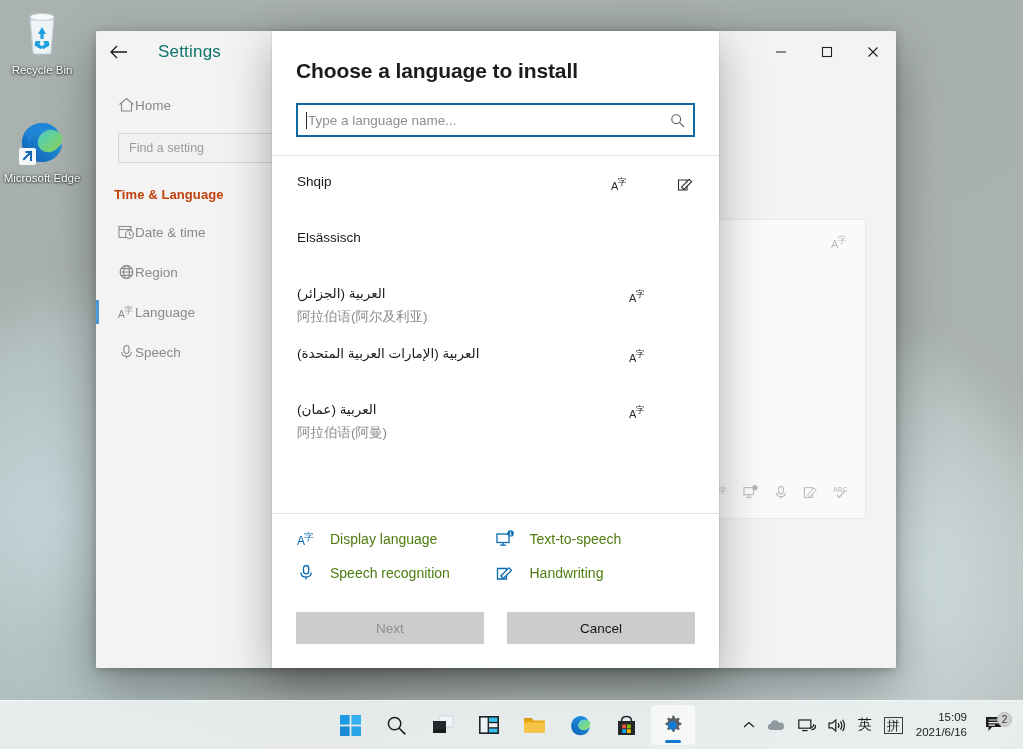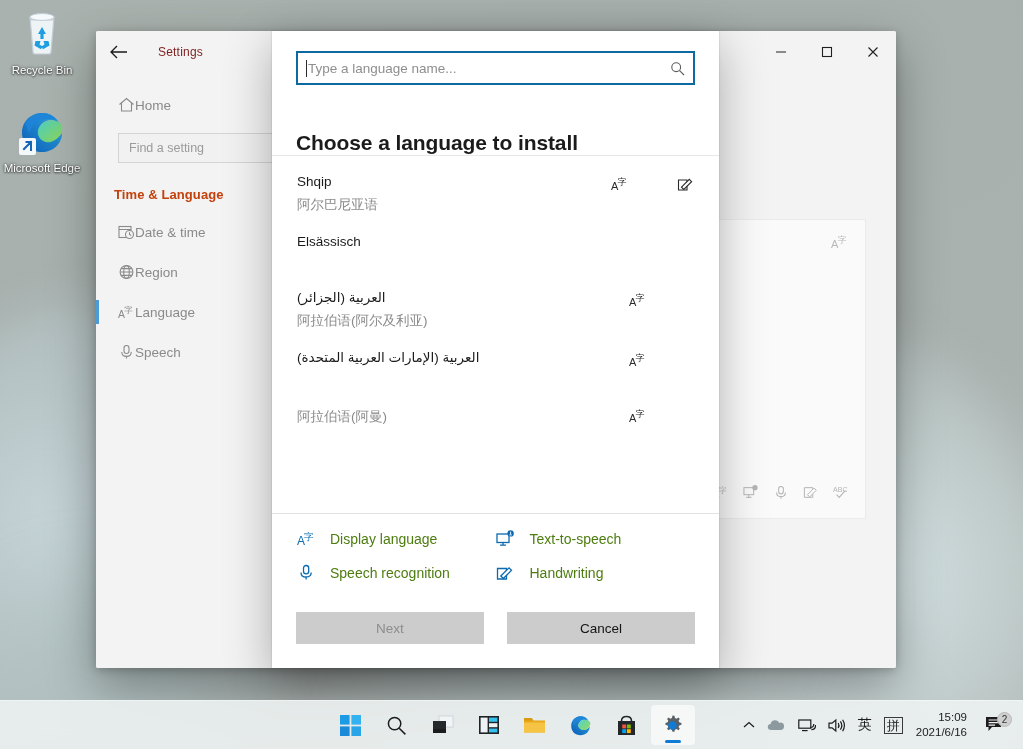--- a/index.html
+++ b/index.html
@@ -53,21 +53,21 @@
   }
   #titlebar {
     height: 42px; background: #f3f3f3; display:flex; align-items:center;
     position: relative;
   }
   #back-btn {
     width: 44px; height: 42px; display:flex; align-items:center; justify-content:center;
     color: #1a1a1a;
   }
   #title-text {
-    font-size: 12px; color: #7f1d1d; margin-left: 18px; letter-spacing: .2px;
+    font-size: 17px; color: #0f766e; margin-left: 18px; letter-spacing: .2px;
   }
   #win-controls { position:absolute; right:0; top:0; display:flex; }
   .win-btn {
     width: 46px; height: 42px; display:flex; align-items:center; justify-content:center;
     color: #202020;
   }
 
   #settings-body { display:flex; height: 595px; }
   #nav-pane {
     width: 230px; background: #f3f3f3; padding-top: 12px; position: relative;
@@ -224,21 +224,21 @@
         <g fill="#1e9fe0">
           <path d="M22 19 L26 26 L23.6 26 L23.6 31 L20.4 31 L20.4 26 L18 26 Z"></path>
           <path d="M15.5 33 L20.5 33 L19.5 36.6 L22.6 38.4 L21 41.2 L14.5 37.4 Z"></path>
           <path d="M28.5 33 L23.5 33 L24.5 36.6 L21.4 38.4 L23 41.2 L29.5 37.4 Z"></path>
         </g>
       </svg>
     </span>
     <span>Recycle Bin</span>
   </div>
 
-  <div class="desk-icon" style="left:0px; top:106px;">
+  <div class="desk-icon" style="left:0px; top:116px;">
     <span class="glyph">
       <svg width="52" height="52" viewBox="0 0 52 52">
         <defs>
           <linearGradient id="edgeA" x1="0" y1="1" x2="1" y2="0">
             <stop offset="0" stop-color="#0b5bb5"></stop>
               <stop offset="1" stop-color="#2da7e0"></stop>
           </linearGradient>
           <linearGradient id="edgeB" x1="0" y1="0" x2="1" y2="1">
             <stop offset="0" stop-color="#3fd0c9"></stop>
               <stop offset="1" stop-color="#8fd94a"></stop>
@@ -386,42 +386,41 @@
                 <path d="M4 11 L7 14 L14 6" stroke="#b4b4b4" stroke-width="1.2" fill="none"></path>
               </svg>
             </span>
           </div>
         </div>
       </div>
     </div>
   </div>
 
   <div id="lang-dialog">
+    <div id="dlg-title">Choose a language to install</div>
+
     <div id="dlg-search-wrap">
       <div id="dlg-search">
         <span id="dlg-caret"></span>
         <span id="dlg-search-placeholder">Type a language name...</span>
         <span id="dlg-search-icon">
           <svg width="15" height="15" viewBox="0 0 15 15">
             <circle cx="6.2" cy="6.2" r="4.4" fill="none" stroke="currentColor" stroke-width="1.1"></circle>
             <path d="M9.6 9.6 L14 14" stroke="currentColor" stroke-width="1.1"></path>
           </svg>
         </span>
       </div>
     </div>
 
-    <div id="dlg-title">Choose a language to install</div>
-
     <div id="dlg-divider-top"></div>
 
     <div id="lang-list">
 
       <div class="lang-row">
         <div class="lang-native">Shqip</div>
-        <div class="lang-trans">阿尔巴尼亚语</div>
         <div class="lang-icons">
           <span class="slot">
             <svg width="18" height="17" viewBox="0 0 18 17">
                 <text x="0" y="14" font-family="Liberation Sans, sans-serif" font-size="11" fill="#2b2b2b">A</text>
                 <text x="6.5" y="9" font-family="DejaVu Sans, sans-serif" font-size="9" fill="#2b2b2b">字</text>
               </svg>
           </span>
           <span class="slot">
             <svg width="18" height="17" viewBox="0 0 18 17">
               <path d="M1.5 4 L10 4 L10 14 L1.5 14 Z" fill="none" stroke="#2b2b2b" stroke-width="1.1"></path>
@@ -455,20 +454,21 @@
           <span class="slot">
             <svg width="18" height="17" viewBox="0 0 18 17">
                 <text x="0" y="14" font-family="Liberation Sans, sans-serif" font-size="11" fill="#2b2b2b">A</text>
                 <text x="6.5" y="9" font-family="DejaVu Sans, sans-serif" font-size="9" fill="#2b2b2b">字</text>
               </svg>
           </span>
         </div>
       </div>
 
       <div class="lang-row">
+        <div class="lang-native rtl">العربية (عمان)</div>
         <div class="lang-trans">阿拉伯语(阿曼)</div>
         <div class="lang-icons" style="right:72px;">
           <span class="slot">
             <svg width="18" height="17" viewBox="0 0 18 17">
                 <text x="0" y="14" font-family="Liberation Sans, sans-serif" font-size="11" fill="#2b2b2b">A</text>
                 <text x="6.5" y="9" font-family="DejaVu Sans, sans-serif" font-size="9" fill="#2b2b2b">字</text>
               </svg>
           </span>
         </div>
       </div>

